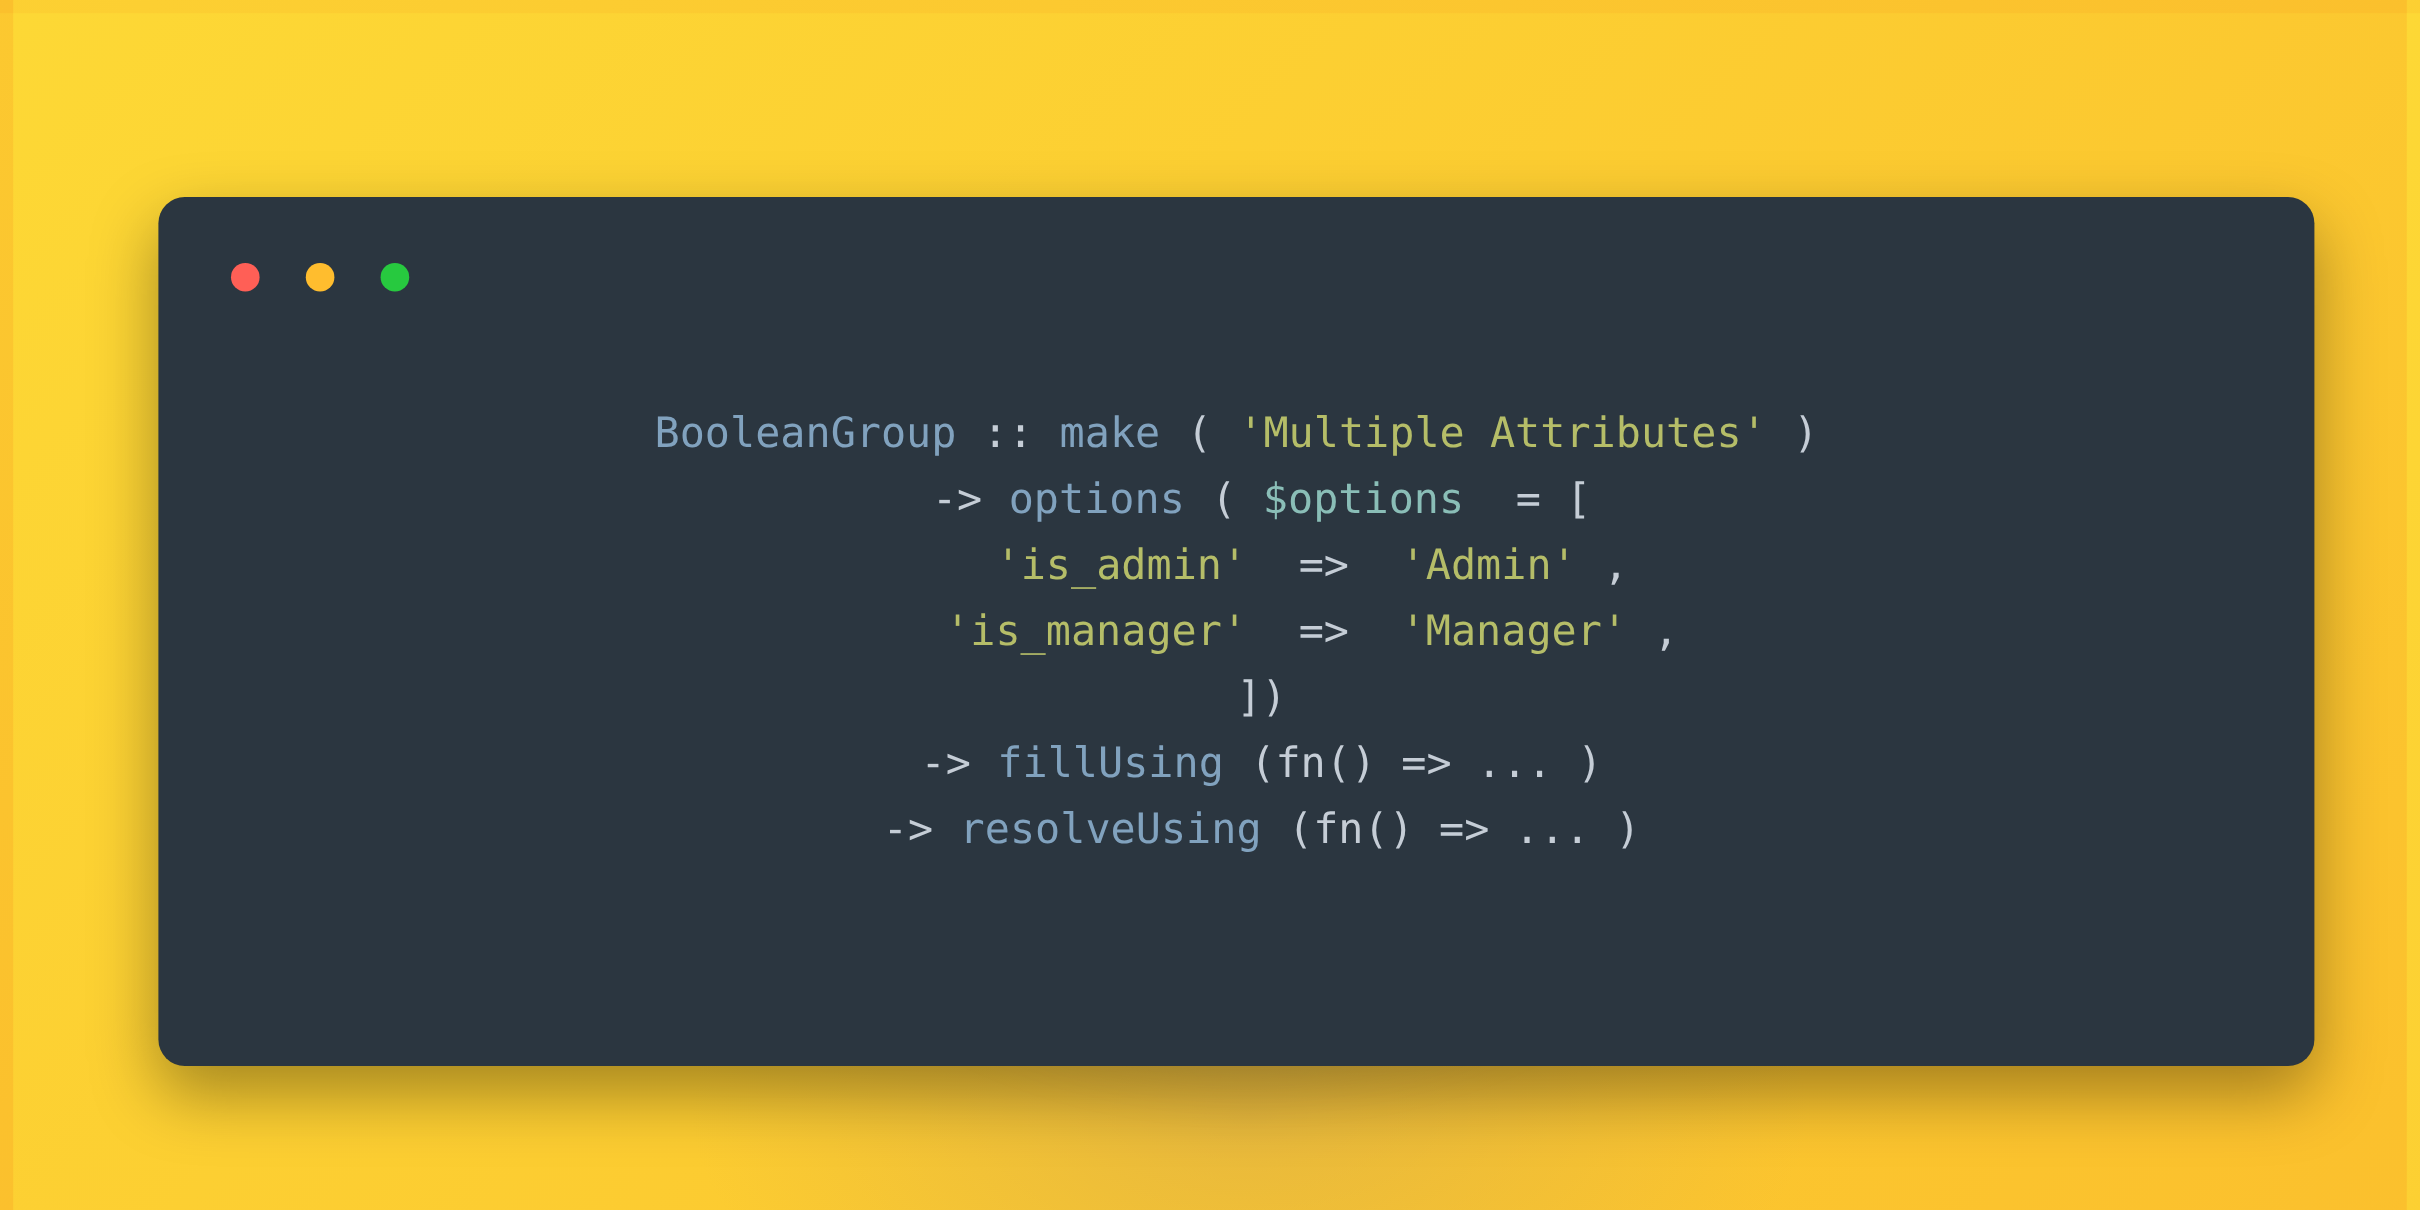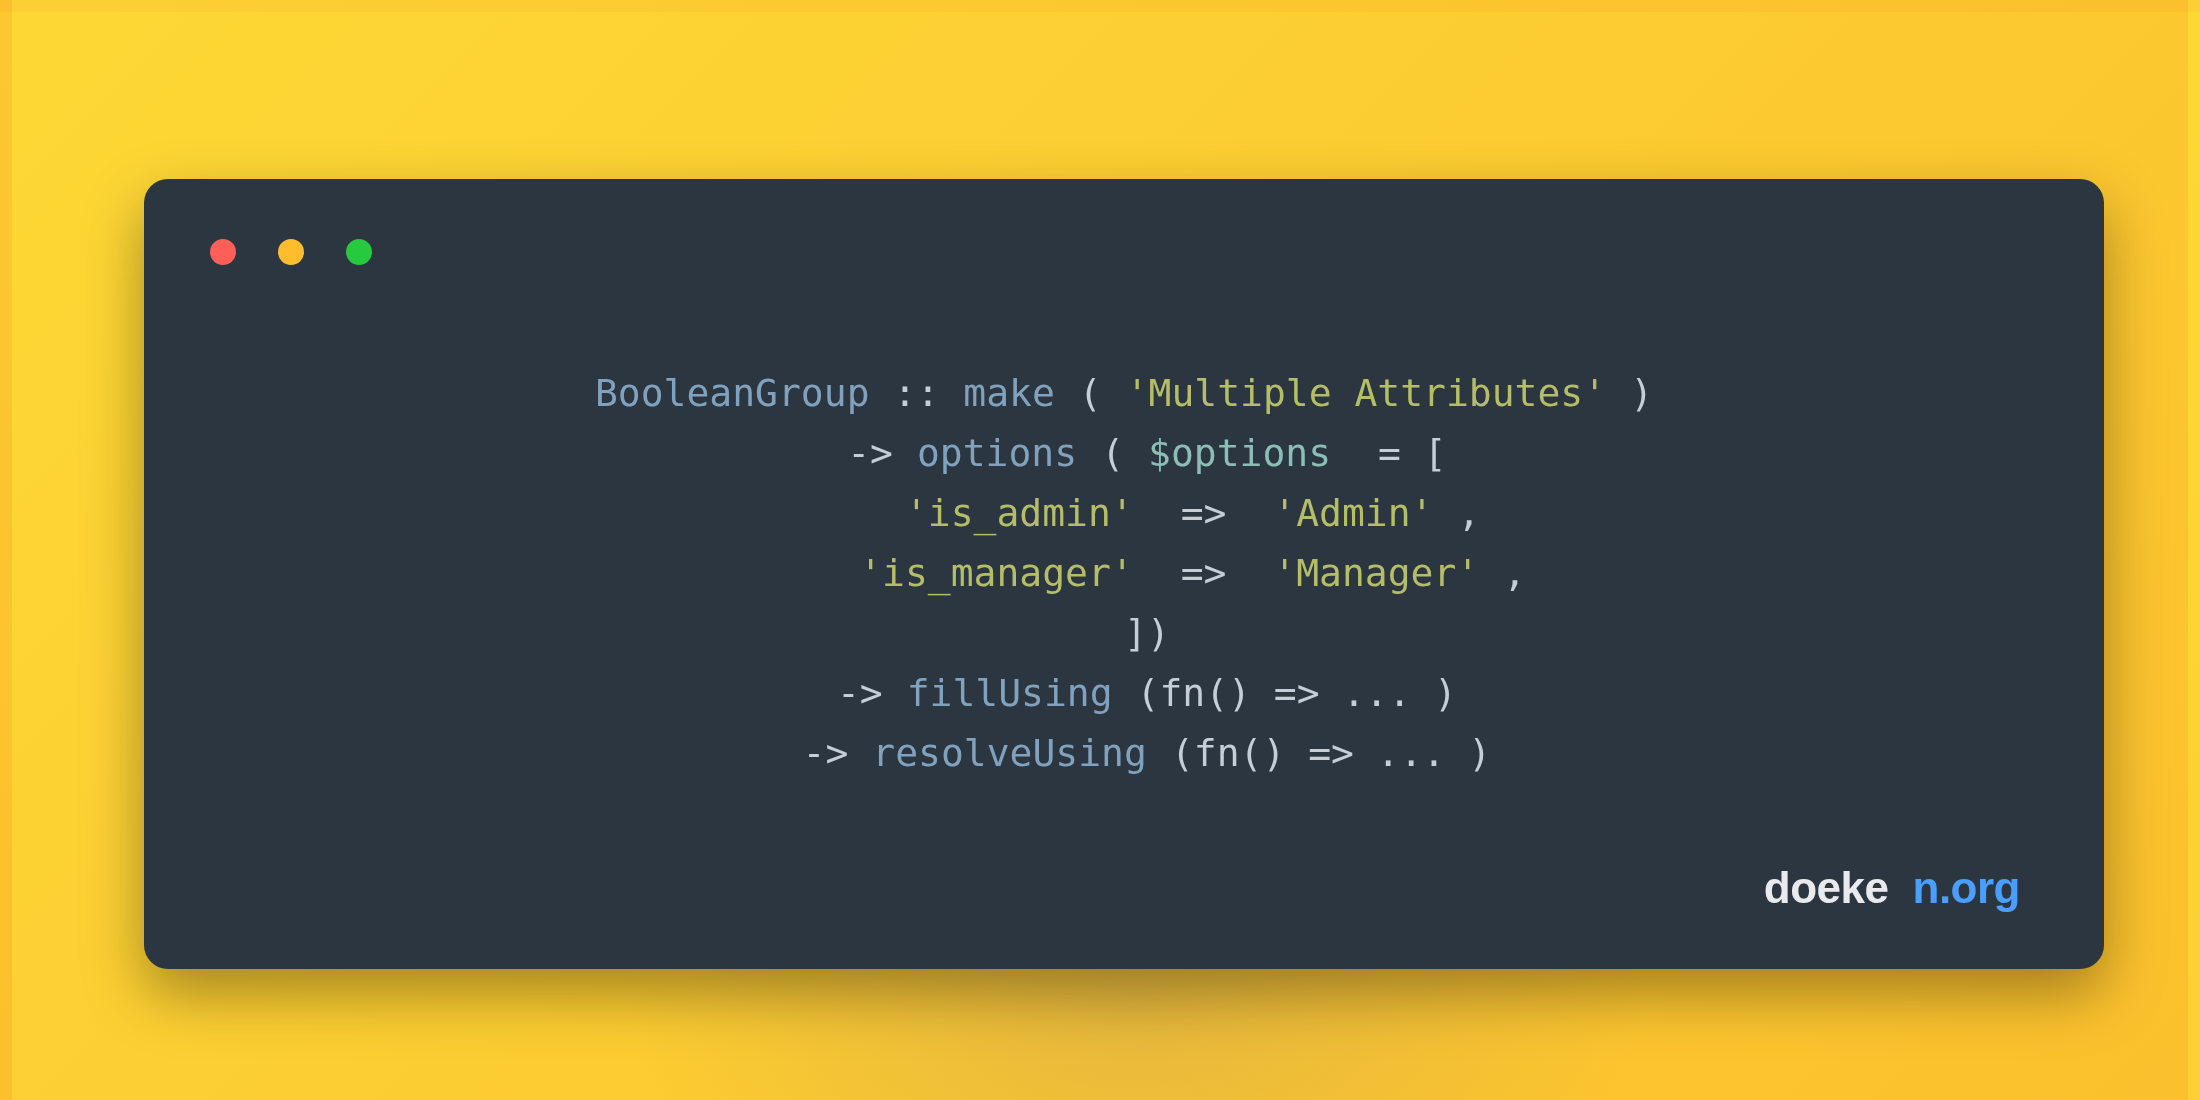--- a/index.html
+++ b/index.html
@@ -102,16 +102,13 @@
   </div>
   <div class="code-body">
 <pre><span class="c-class">BooleanGroup</span><span class="c-op">::</span><span class="c-method">make</span><span class="c-punc">(</span><span class="c-string">'Multiple Attributes'</span><span class="c-punc">)</span>
   <span class="c-op">-&gt;</span><span class="c-method">options</span><span class="c-punc">(</span><span class="c-var">$options</span><span class="c-punc"> = [</span>
       <span class="c-string">'is_admin'</span><span class="c-punc"> =&gt; </span><span class="c-string">'Admin'</span><span class="c-punc">,</span>
       <span class="c-string">'is_manager'</span><span class="c-punc"> =&gt; </span><span class="c-string">'Manager'</span><span class="c-punc">,</span>
   <span class="c-punc">])</span>
   <span class="c-op">-&gt;</span><span class="c-method">fillUsing</span><span class="c-punc">(fn() =&gt; ... )</span>
   <span class="c-op">-&gt;</span><span class="c-method">resolveUsing</span><span class="c-punc">(fn() =&gt; ... )</span></pre>
   </div>
-  <div class="watermark">
-    <span class="wm-white">doeke</span><span class="wm-blue">n.org</span>
-  </div>
 </div>
 
 </body></html>

